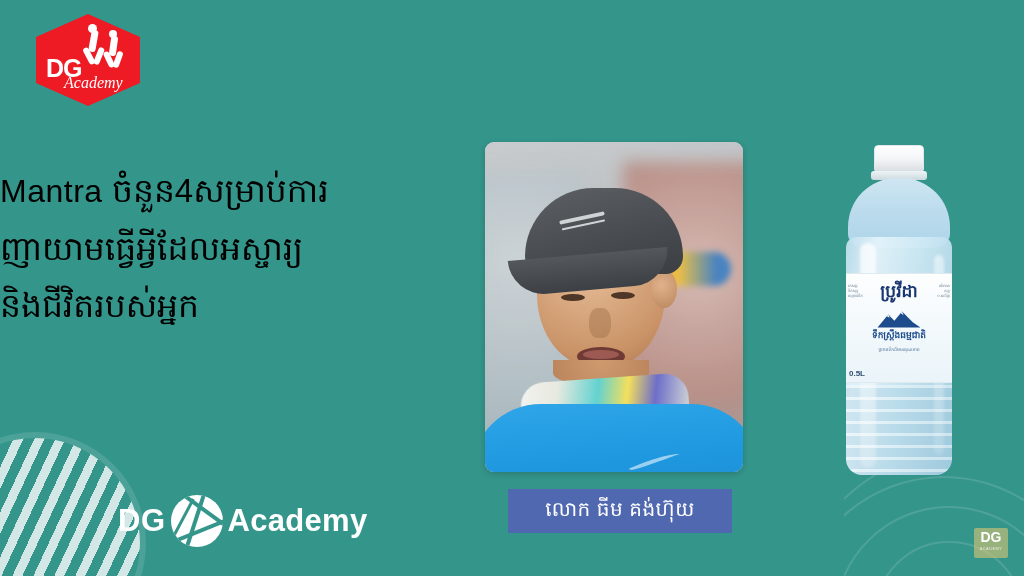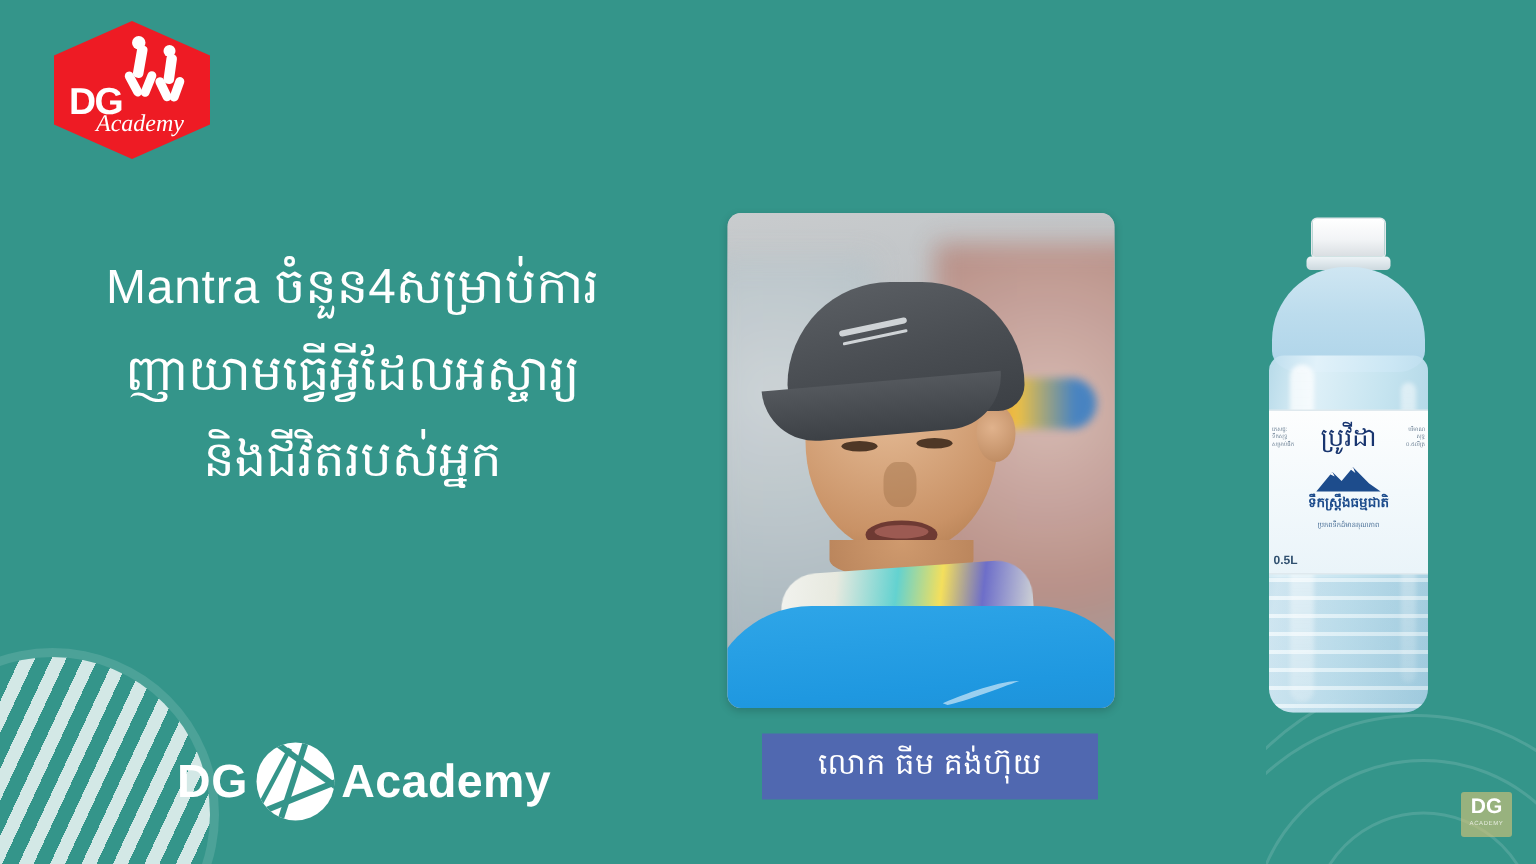--- a/index.html
+++ b/index.html
@@ -103,21 +103,21 @@
   .pv-c{
     position:absolute; right:14px; top:30px;
     width:17px; height:17px; border:2px solid #e8262d;
     border-radius:50%; color:#e8262d; font-size:10px;
     line-height:13px; font-weight:bold;
   }
 
   
   .title-block{
     position:absolute; left:0px; top:162px; width:470px;
-    text-align:center; color:#ffffff;
+    text-align:left; color:#000000;
   }
   .title-line{
     font-size:33px; line-height:57px; font-weight:normal;
     letter-spacing:0px; white-space:nowrap;
   }
   .title-line.mixed .latin{ font-size:32px; letter-spacing:.5px; }
   .title-sub{
     font-size:19px; line-height:36px; margin-top:2px;
   }
 
@@ -260,21 +260,21 @@
     border-radius:0 0 16px 16px;
   }
   .b-label{
     position:absolute; left:8px; top:128px; width:106px; height:110px;
     background:linear-gradient(180deg,#fdfefe 0%,#f3f9fc 50%,#eaf4f9 100%);
     border-top:1px solid #dfe9ee; border-bottom:1px solid #dfe9ee;
     overflow:hidden;
   }
   .b-brand{
     position:absolute; left:0; right:0; top:8px; text-align:center;
-    color:#18356f; font-size:17px; font-weight:normal; line-height:20px;
+    color:#18356f; font-size:17px; font-weight:bold; line-height:20px;
   }
   .b-mountain{
     position:absolute; left:30px; top:36px; width:46px; height:18px;
   }
   .b-sub{
     position:absolute; left:0; right:0; top:56px; text-align:center;
     color:#1d4c8c; font-size:9px; line-height:11px; font-weight:bold;
   }
   .b-fine{
     position:absolute; left:0; right:0; top:72px; text-align:center;

